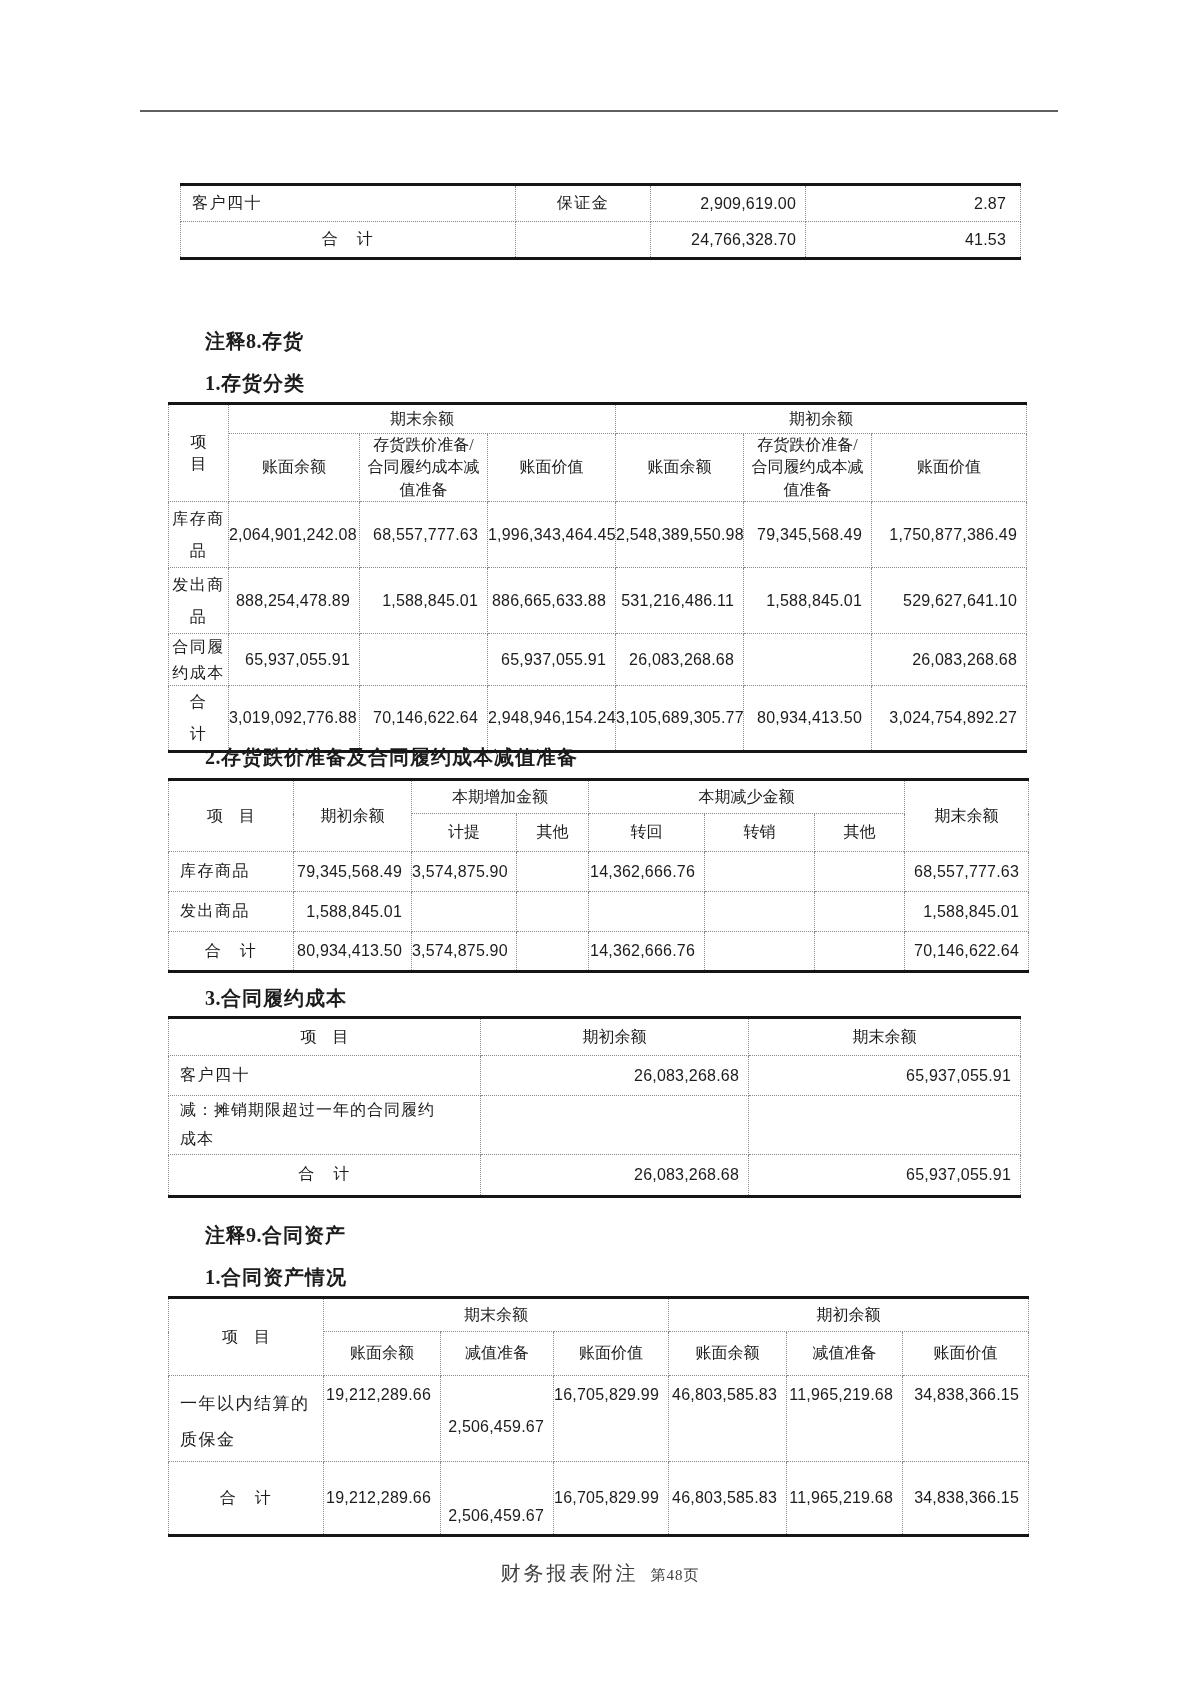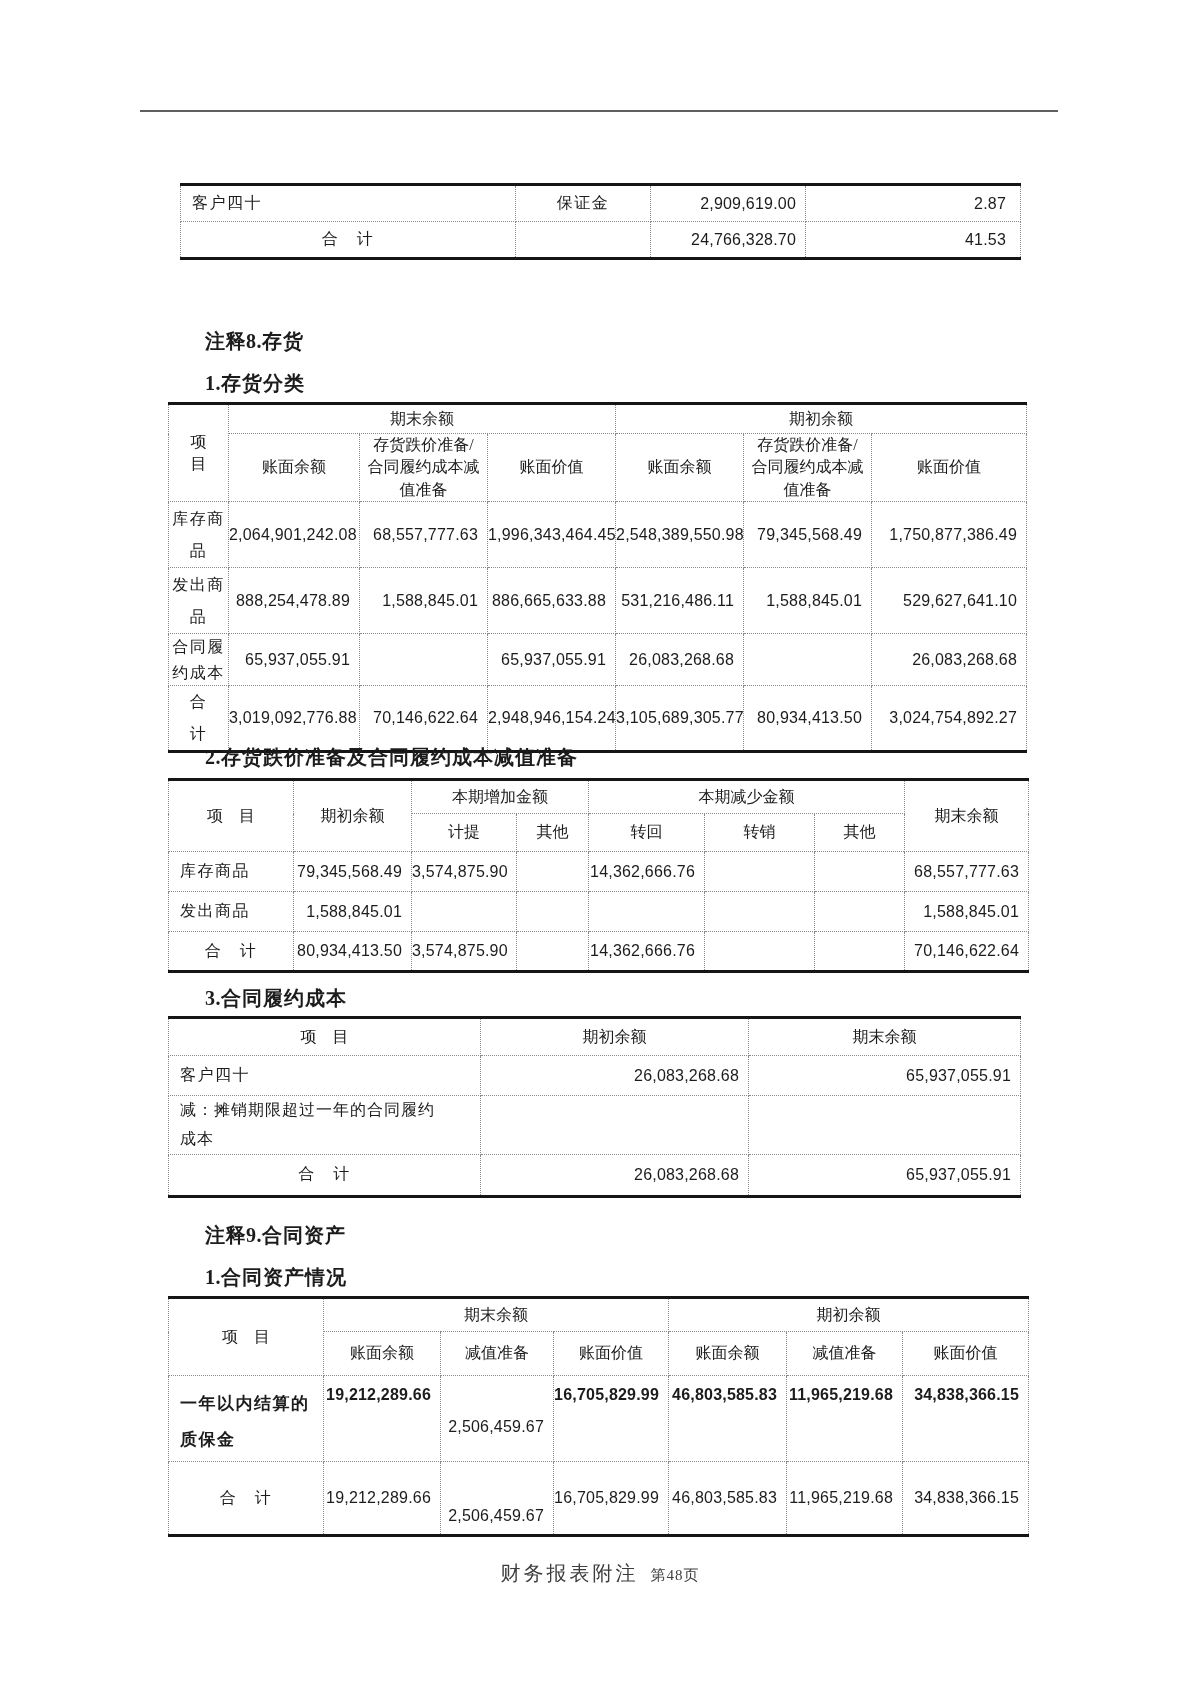--- a/index.html
+++ b/index.html
@@ -48,21 +48,21 @@
     letter-spacing: 0.2px;
   }
   .item-left  { text-align: left;  padding-left: 11px; letter-spacing: 1.5px; }
   .item-center{ text-align: center; letter-spacing: 1.5px; }
   .small-hdr  { font-size: 13.5px; line-height: 1.5; }
   .hdr-2line  { font-size: 14.5px; line-height: 1.55; }
   .stacked    { line-height: 2.0; text-align: center; letter-spacing: 1.5px; }
   .lh-tall    { line-height: 2.6; }
   .lh-wrap    { line-height: 1.8; }
   .va-top     { vertical-align: top !important; }
-  .pt10       { padding-top: 10px; font-weight: bold; }
+  .pt10       { padding-top: 10px; }
   .pt42       { padding-top: 42px; }
   .va-bottom  { vertical-align: bottom !important; padding-bottom: 9px; }
   .heading { font-weight: 700; font-size: 20px; letter-spacing: 1px; white-space: nowrap; }
   .heading .h-num { display: inline-block; letter-spacing: 0.5px; }
   .footer {
     position: absolute; top: 1560px; left: 0;
     width: 1200px; text-align: center; color: #3d3d3d;
   }
   .footer-title { font-size: 20px; letter-spacing: 3px; }
   .footer-page  { font-size: 15px; margin-left: 12px; letter-spacing: 1px; }

